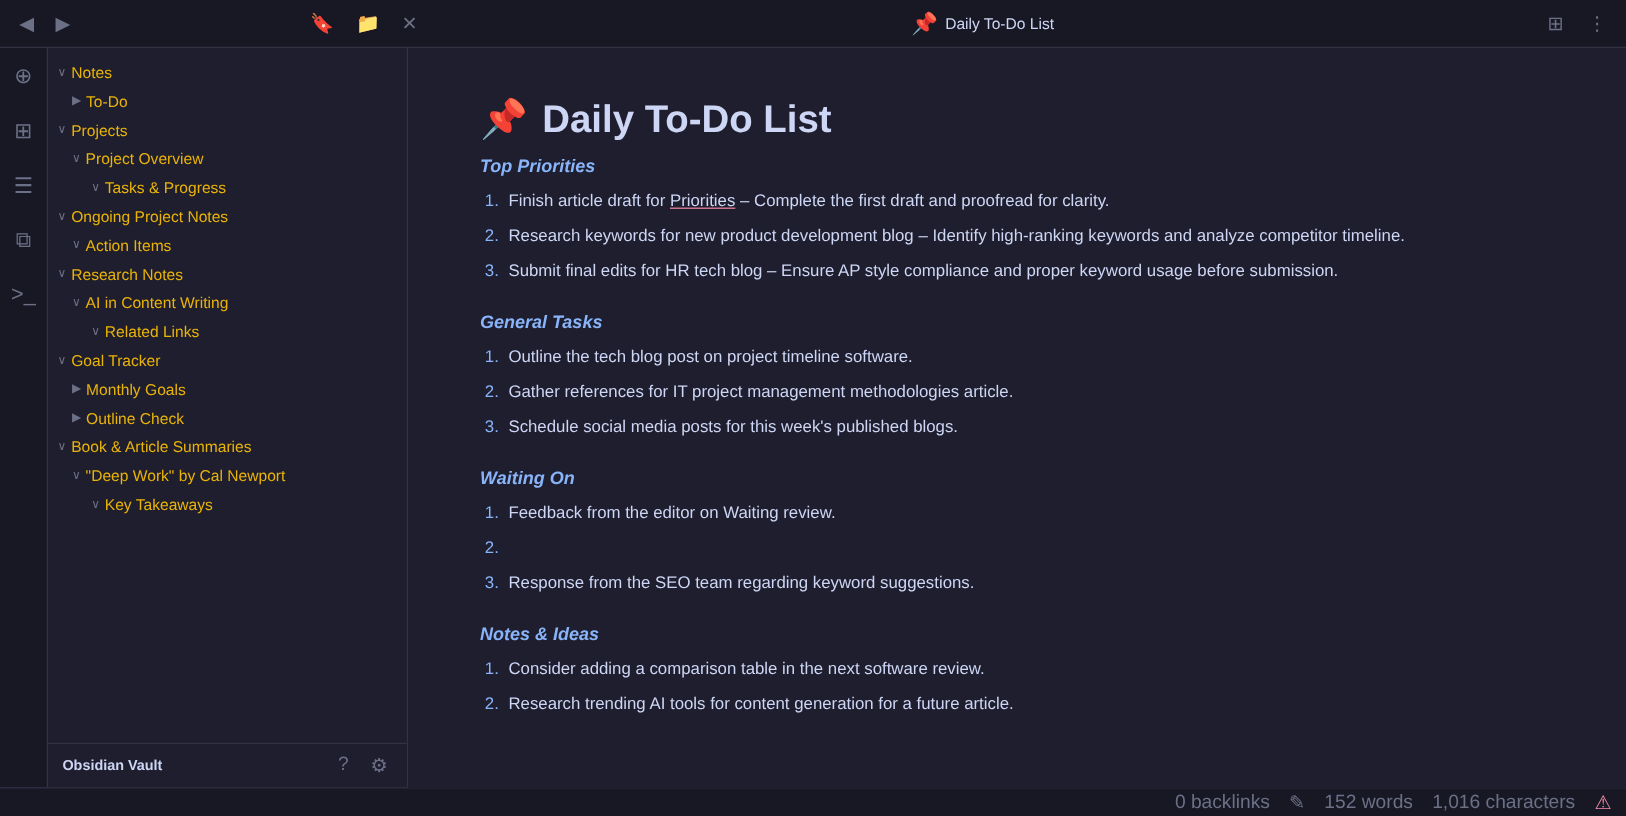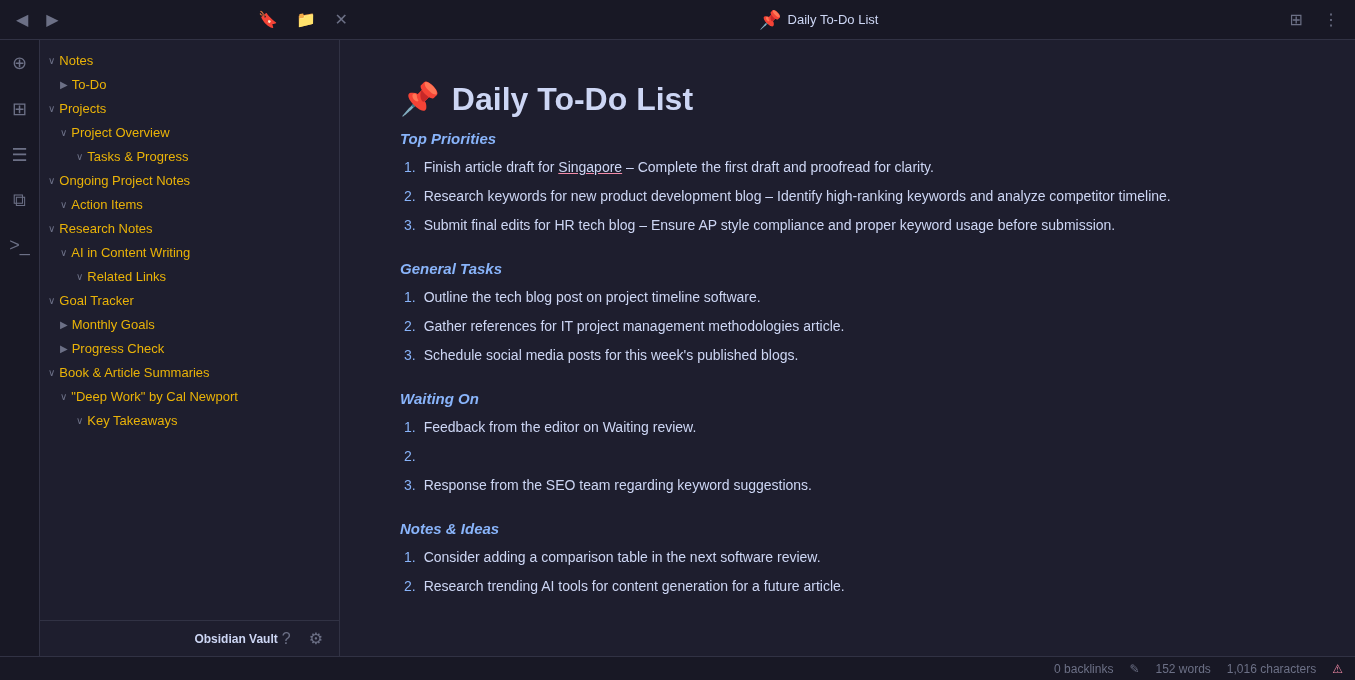--- a/index.html
+++ b/index.html
@@ -114,21 +114,21 @@
       flex-shrink: 0;
     }
     .tree-item .label { color: #eab308; }
     .tree-item.indent-1 { padding-left: 20px; }
     .tree-item.indent-2 { padding-left: 36px; }
 
     
     .sidebar-footer {
       display: flex;
       align-items: center;
-      justify-content: flex-end;
+      justify-content: space-between;
       padding: 6px 12px;
       border-top: 1px solid #313244;
       font-size: 12px;
       color: #cdd6f4;
       font-weight: bold;
       background: #1e1e2e;
     }
     .sidebar-footer-icons {
       display: flex;
       gap: 10px;
@@ -198,21 +198,21 @@
 
     
     .status-bar {
       height: 24px;
       background: #181825;
       border-top: 1px solid #313244;
       display: flex;
       align-items: center;
       justify-content: flex-end;
       padding: 0 12px;
-      font-size: 12px;
+      font-size: 16px;
       color: #6c7086;
       gap: 16px;
       flex-shrink: 0;
     }
     .status-bar span { display: flex; align-items: center; gap: 4px; }
     .status-bar .warn-icon { color: #f38ba8; }
   </style>
 </head>
 <body>
 
@@ -292,21 +292,21 @@
         <div class="tree-item indent-0">
           <span class="chevron">∨ </span>
           <span class="label">Goal Tracker</span>
         </div>
         <div class="tree-item indent-1">
           <span class="chevron">▶ </span>
           <span class="label">Monthly Goals</span>
         </div>
         <div class="tree-item indent-1">
           <span class="chevron">▶ </span>
-          <span class="label">Progress Check</span>
+          <span class="label">Outline Check</span>
         </div>
         <div class="tree-item indent-0">
           <span class="chevron">∨ </span>
           <span class="label">Book &amp; Article Summaries</span>
         </div>
         <div class="tree-item indent-1">
           <span class="chevron">∨ </span>
           <span class="label">"Deep Work" by Cal Newport</span>
         </div>
         <div class="tree-item indent-2">
@@ -327,21 +327,21 @@
     <div class="doc-title">
       <span class="pin">📌</span>
       <span>Daily To-Do List</span>
     </div>
 
     <div id="doc-sections">
         <div class="section-title">Top Priorities</div>
         <ul class="section-list">
           <li>
             <span class="num">1.</span>
-            <span>Finish article draft for <span class="geekflare-link">Singapore</span> – Complete the first draft and proofread for clarity.</span>
+            <span>Finish article draft for <span class="geekflare-link">Priorities</span> – Complete the first draft and proofread for clarity.</span>
           </li>
           <li>
             <span class="num">2.</span>
             <span>Research keywords for new product development blog – Identify high-ranking keywords and analyze competitor timeline.</span>
           </li>
           <li>
             <span class="num">3.</span>
             <span>Submit final edits for HR tech blog – Ensure AP style compliance and proper keyword usage before submission.</span>
           </li>
         </ul>

